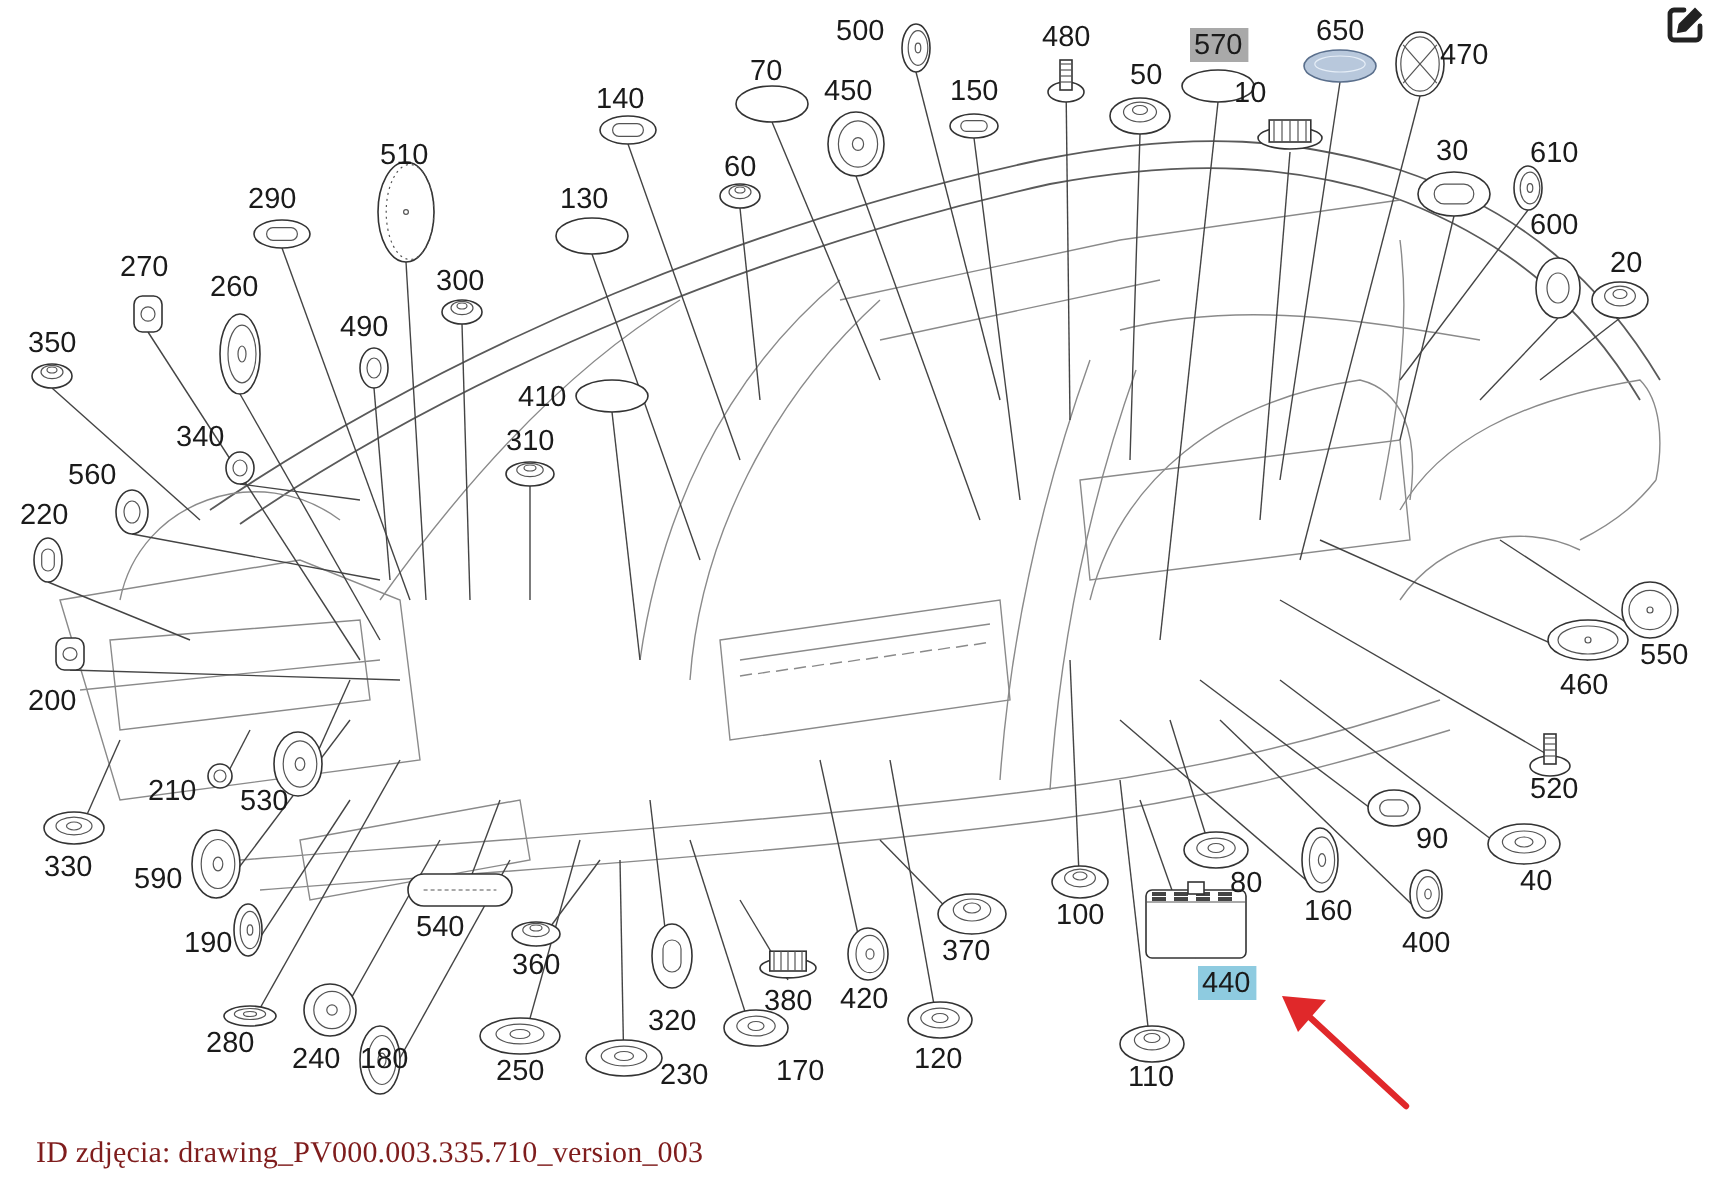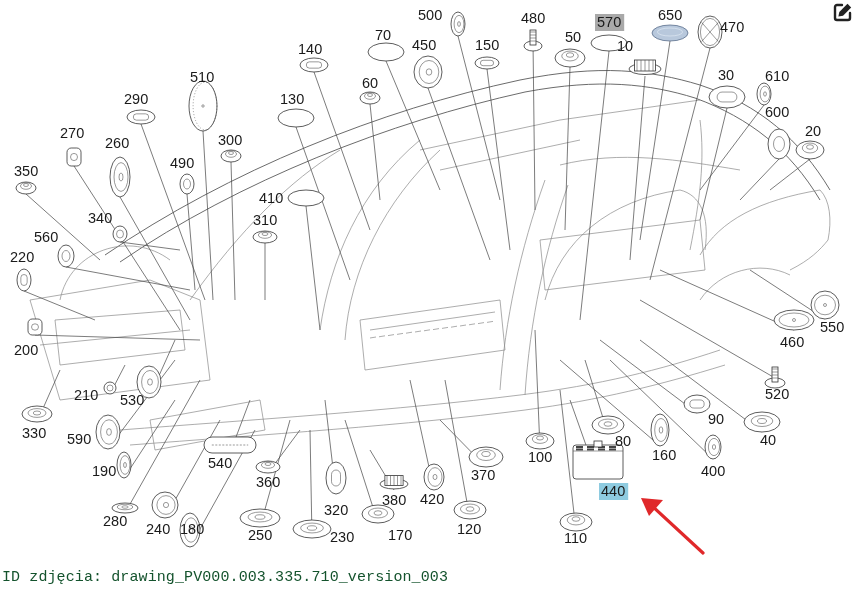--- a/index.html
+++ b/index.html
@@ -6,21 +6,21 @@
   body { width: 856px; height: 601px; position: relative; overflow: hidden; font-family: "Liberation Sans", sans-serif; }
   #stage { position: absolute; left: 0; top: 0; width: 856px; height: 560px; }
   #stage svg { display: block; }
   .lbl { font-family: "Liberation Sans", sans-serif; font-size: 14.5px; fill: #1a1a1a; }
   .leader { stroke: #444; stroke-width: 0.7; fill: none; }
   .part { stroke: #333; stroke-width: 0.8; fill: #fff; }
   .part-inner { stroke: #555; stroke-width: 0.6; fill: none; }
   .body-line { stroke: #8a8a8a; stroke-width: 0.7; fill: none; }
   .body-line-dark { stroke: #5a5a5a; stroke-width: 0.9; fill: none; }
   #edit-btn { position: absolute; left: 833px; top: 2px; width: 20px; height: 20px; cursor: pointer; }
-  #caption { position: absolute; left: 2px; top: 569px; font-size: 15px; color: #14532d; font-family: Liberation Mono, monospace; letter-spacing: 0.1px; }
+  #caption { position: absolute; left: 18px; top: 569px; font-size: 15px; color: #7f1d1d; font-family: Liberation Serif, serif; letter-spacing: 0.1px; }
 </style>
 </head>
 <body>
 
 <div id="stage">
   <svg id="diagram-svg" width="856" height="560" viewBox="0 0 856 560" xmlns="http://www.w3.org/2000/svg">
     <g id="car-body">
         <path d="M105 255 C230 170 380 110 520 80 C600 64 650 70 700 85 C760 105 800 140 830 190" class="body-line-dark"></path>
         <path d="M120 262 C240 180 390 122 525 92 C600 78 650 84 695 98 C750 118 790 150 820 200" class="body-line-dark"></path>
         <path d="M190 300 C240 230 290 180 340 150" class="body-line"></path>

